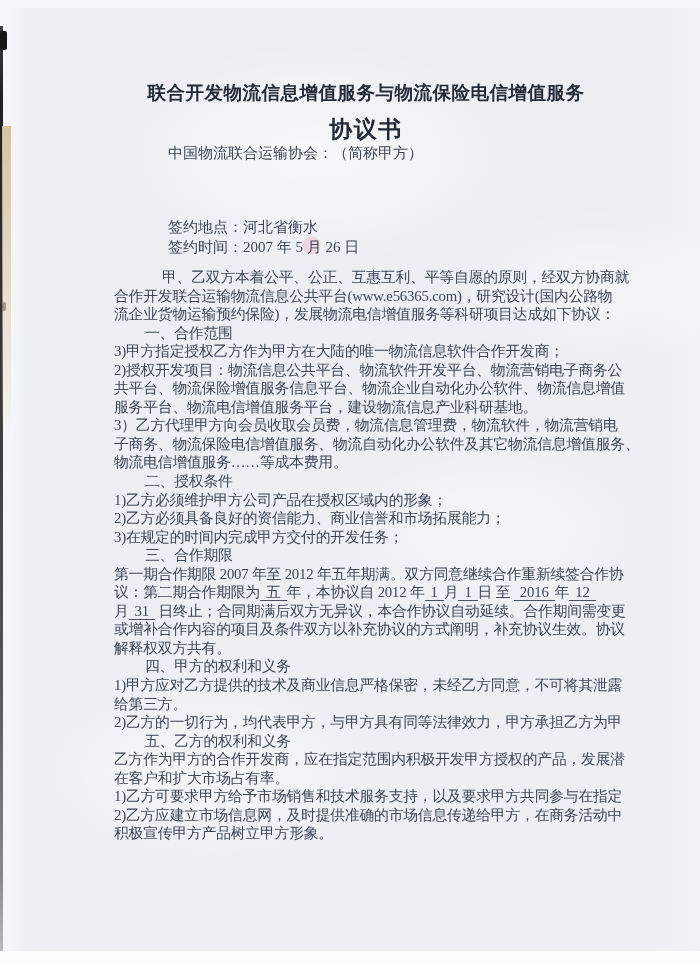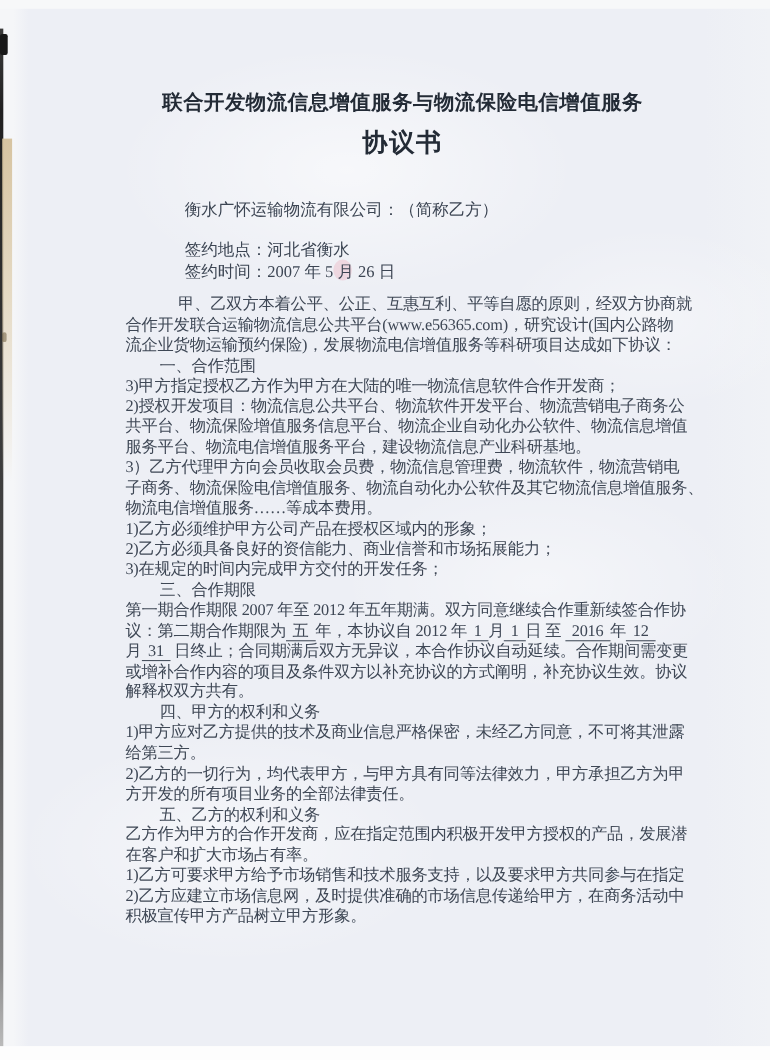--- a/index.html
+++ b/index.html
@@ -54,50 +54,50 @@
   <div class="bed-top"></div>
   <div class="edge-line"></div>
   <div class="edge-mark-top"></div>
   <div class="edge-tan"></div>
   <div class="edge-speck"></div>
   <div class="pink-smudge"></div>
   <div class="bed-bottom"></div>
 
   <div class="t title1">联合开发物流信息增值服务与物流保险电信增值服务</div>
   <div class="t title2">协议书</div>
-  <div class="t meta b">衡水广怀运输物流有限公司：（简称乙方）</div>
+  <div class="t meta a">中国物流联合运输协会：（简称甲方）</div>
   <div class="t meta c">签约地点：河北省衡水</div>
   <div class="t meta d">签约时间：2007 年 5 月 26 日</div>
 
   <div class="contract">
     <div class="ln op">甲、乙双方本着公平、公正、互惠互利、平等自愿的原则，经双方协商就</div>
     <div class="ln">合作开发联合运输物流信息公共平台(www.e56365.com)，研究设计(国内公路物</div>
     <div class="ln">流企业货物运输预约保险)，发展物流电信增值服务等科研项目达成如下协议：</div>
     <div class="ln hd">一、合作范围</div>
     <div class="ln">3)甲方指定授权乙方作为甲方在大陆的唯一物流信息软件合作开发商；</div>
     <div class="ln">2)授权开发项目：物流信息公共平台、物流软件开发平台、物流营销电子商务公</div>
     <div class="ln">共平台、物流保险增值服务信息平台、物流企业自动化办公软件、物流信息增值</div>
     <div class="ln">服务平台、物流电信增值服务平台，建设物流信息产业科研基地。</div>
     <div class="ln">3）乙方代理甲方向会员收取会员费，物流信息管理费，物流软件，物流营销电</div>
     <div class="ln">子商务、物流保险电信增值服务、物流自动化办公软件及其它物流信息增值服务、</div>
     <div class="ln">物流电信增值服务……等成本费用。</div>
+    <div class="ln hd">二、授权条件</div>
     <div class="ln">1)乙方必须维护甲方公司产品在授权区域内的形象；</div>
     <div class="ln">2)乙方必须具备良好的资信能力、商业信誉和市场拓展能力；</div>
     <div class="ln">3)在规定的时间内完成甲方交付的开发任务；</div>
     <div class="ln hd">三、合作期限</div>
     <div class="ln">第一期合作期限 2007 年至 2012 年五年期满。双方同意继续合作重新续签合作协</div>
     <div class="ln"><span>议：第二期合作期限为</span><span class="u">五</span><span>年，本协议自 2012 年</span><span class="u">1</span><span>月</span><span class="u">1</span><span>日 至</span> <span class="u">2016</span><span>年</span><span class="u">12</span></div>
     <div class="ln"><span>月</span><span class="u">31</span> <span>日终止；合同期满后双方无异议，本合作协议自动延续。合作期间需变更</span></div>
     <div class="ln">或增补合作内容的项目及条件双方以补充协议的方式阐明，补充协议生效。协议</div>
     <div class="ln">解释权双方共有。</div>
     <div class="ln hd">四、甲方的权利和义务</div>
     <div class="ln">1)甲方应对乙方提供的技术及商业信息严格保密，未经乙方同意，不可将其泄露</div>
     <div class="ln">给第三方。</div>
     <div class="ln">2)乙方的一切行为，均代表甲方，与甲方具有同等法律效力，甲方承担乙方为甲</div>
-    <div class="ln">方开发的所有项目业务的全部法律责任。</div>
     <div class="ln hd">五、乙方的权利和义务</div>
     <div class="ln">乙方作为甲方的合作开发商，应在指定范围内积极开发甲方授权的产品，发展潜</div>
     <div class="ln">在客户和扩大市场占有率。</div>
     <div class="ln">1)乙方可要求甲方给予市场销售和技术服务支持，以及要求甲方共同参与在指定</div>
     <div class="ln">2)乙方应建立市场信息网，及时提供准确的市场信息传递给甲方，在商务活动中</div>
     <div class="ln">积极宣传甲方产品树立甲方形象。</div>
   </div>
 
 </div>
 

